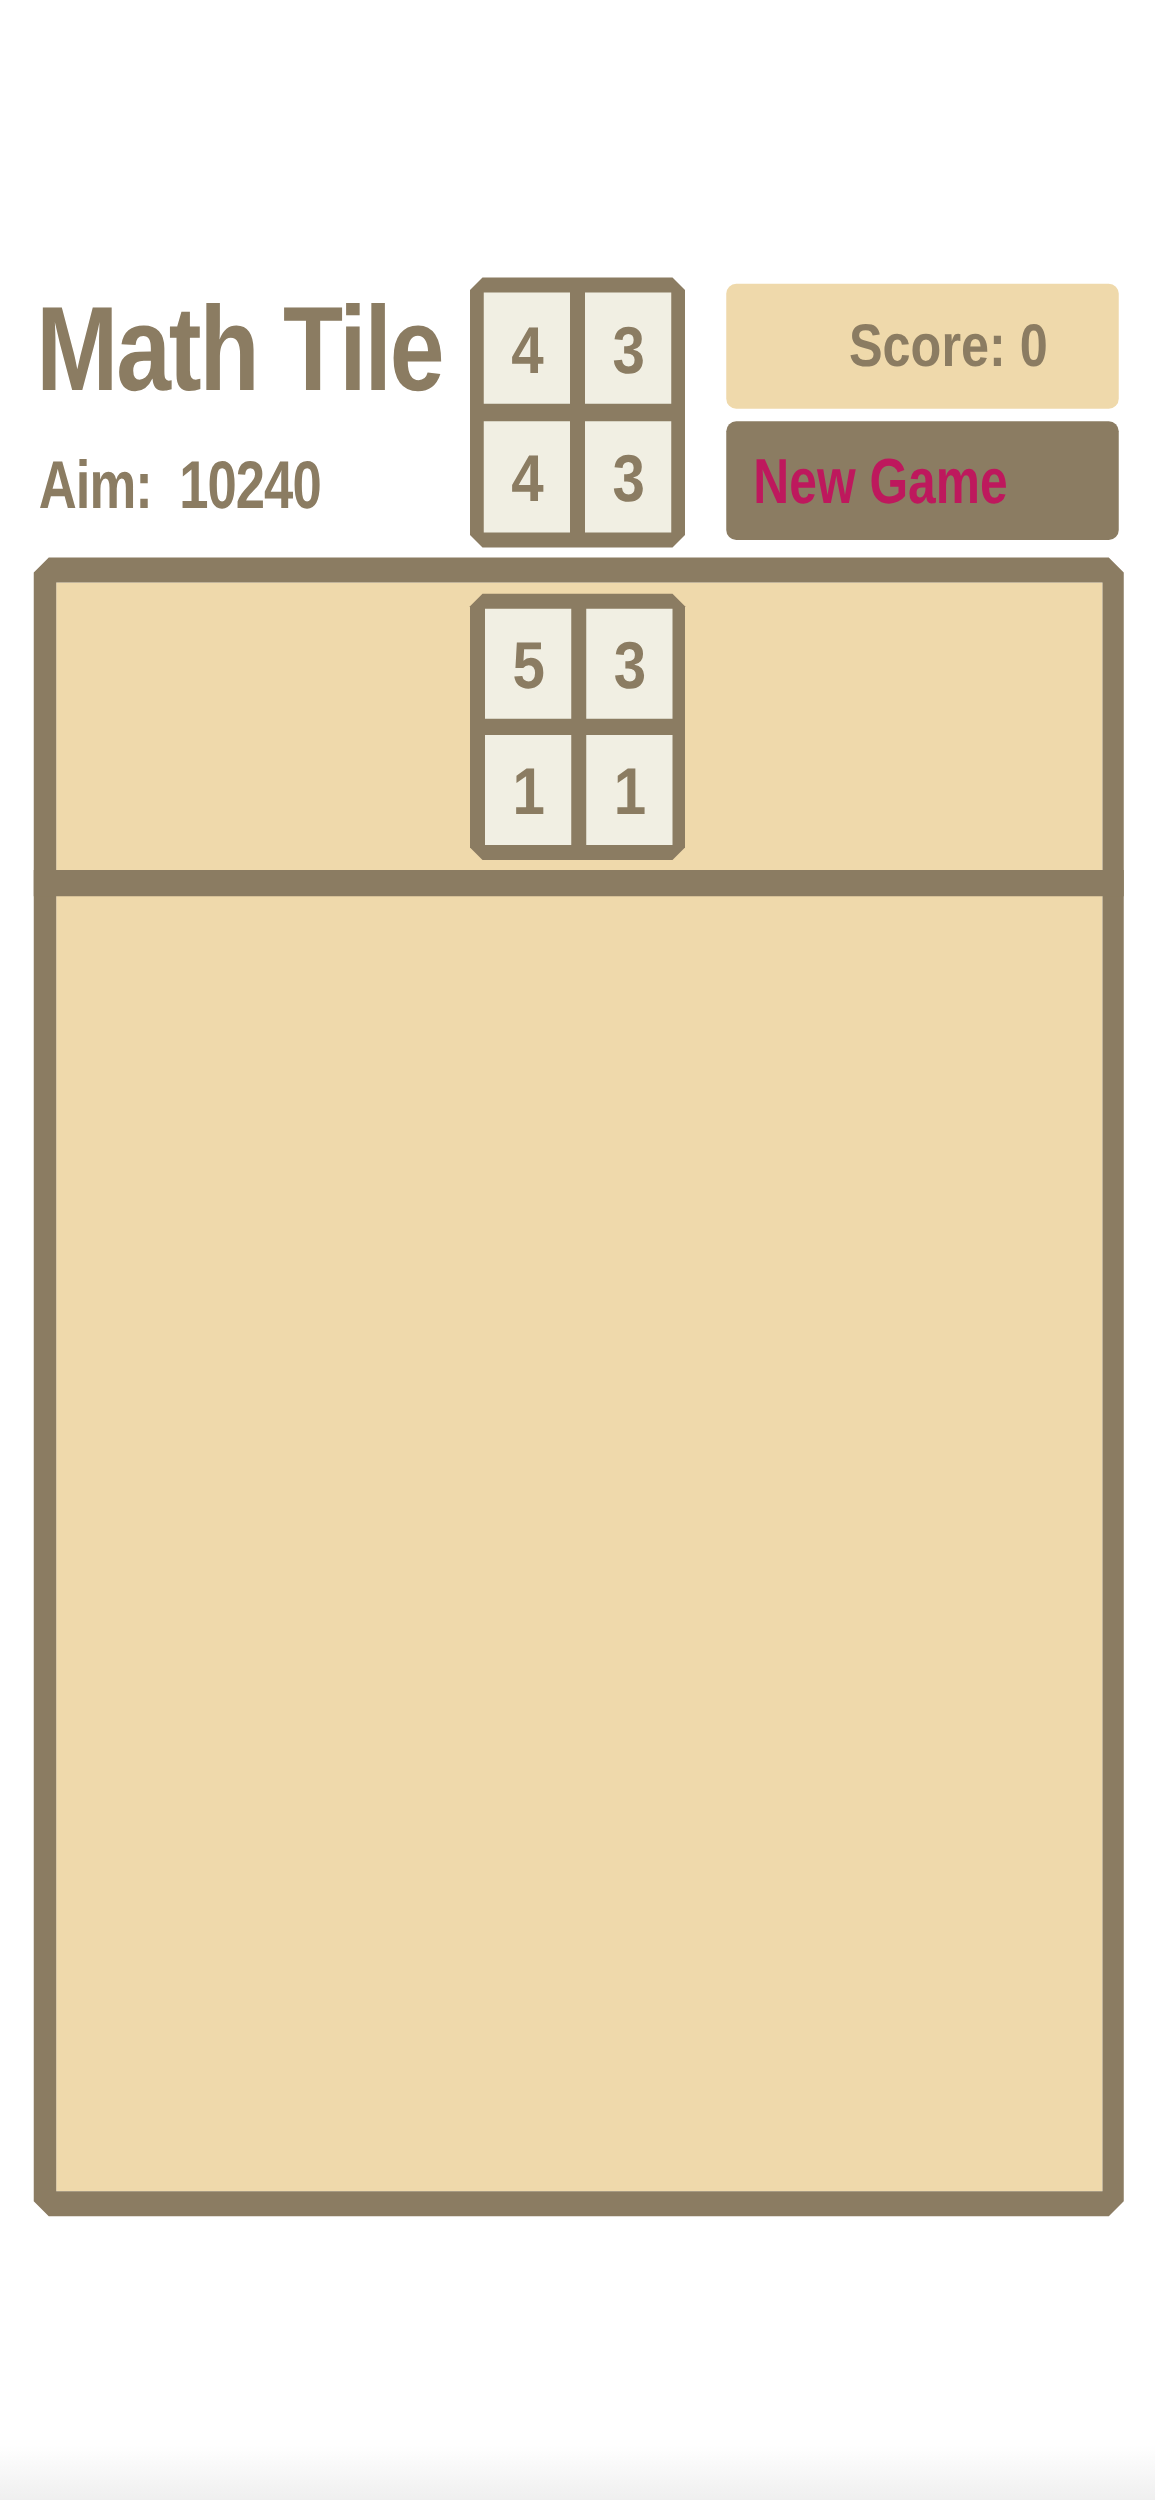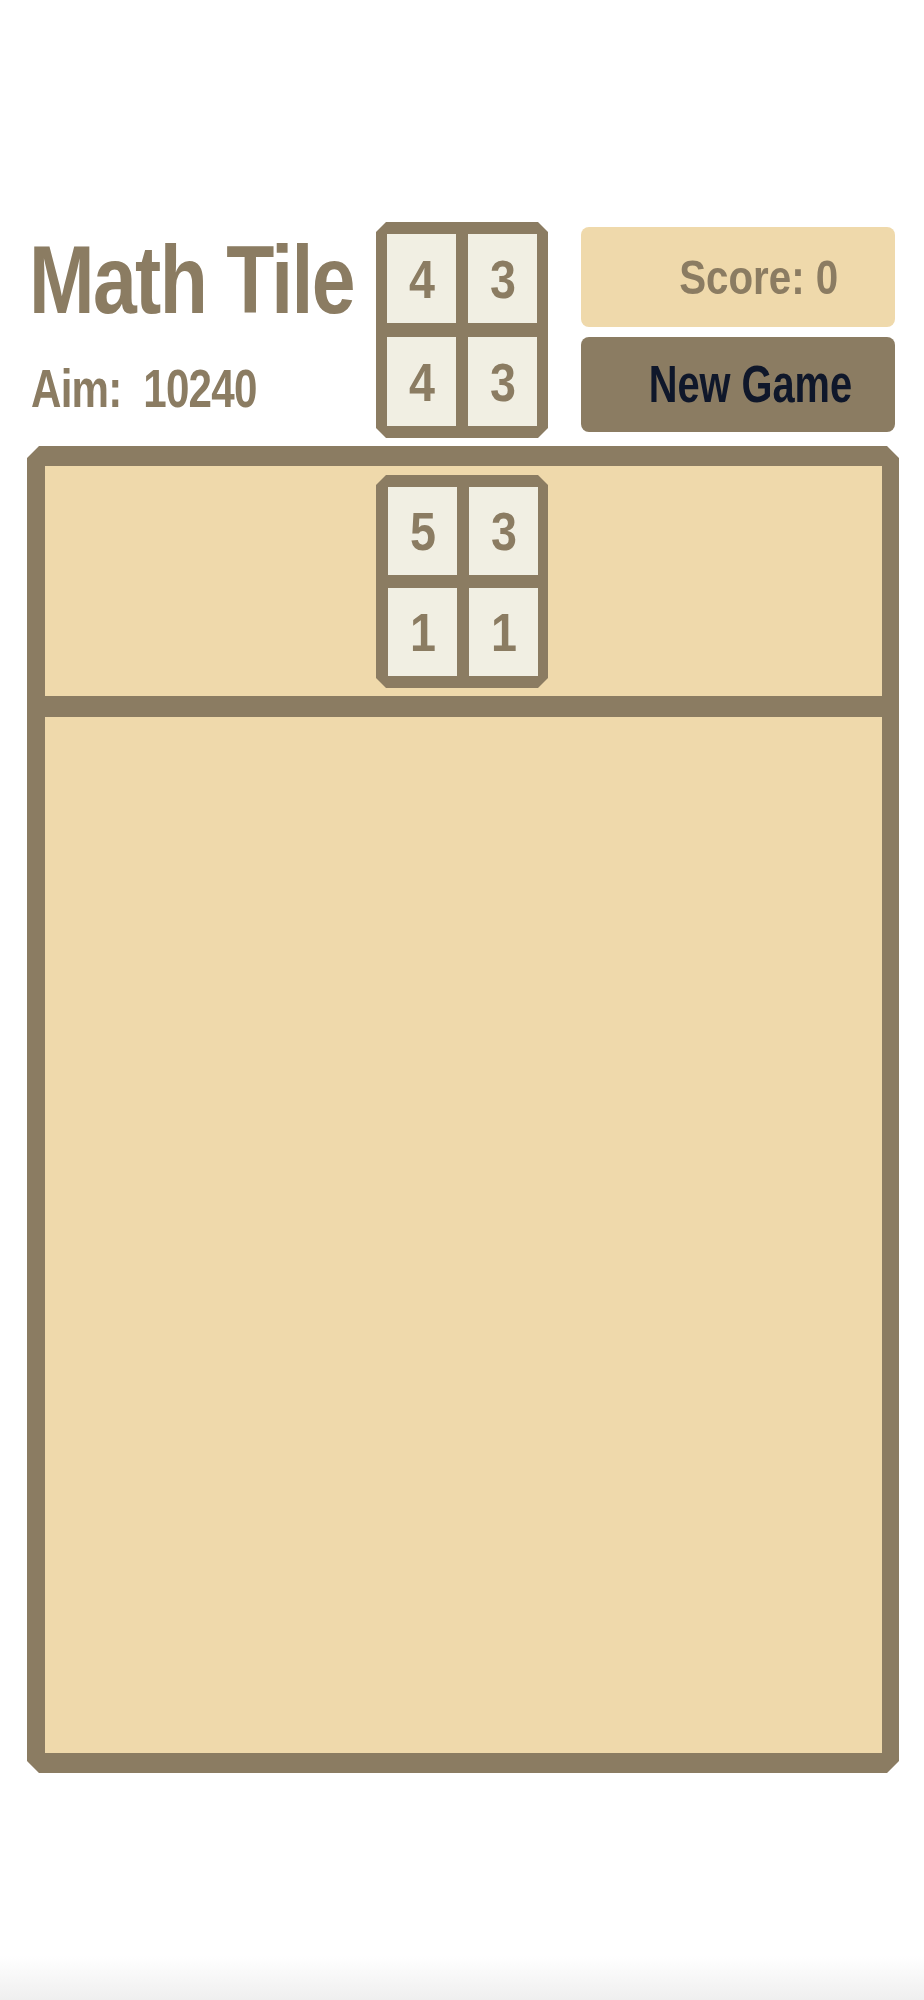--- a/index.html
+++ b/index.html
@@ -65,17 +65,17 @@
 </svg>
 
 <div class="abs" style="left:581px;top:227px;width:314px;height:100px;background:#efd9ab;border-radius:8px;"></div>
 
 <div class="abs brown" style="left:581px;top:227px;width:314px;height:100px;font-size:48px;font-weight:bold;display:flex;align-items:center;justify-content:center;margin-left:21px;">
     <span style="white-space:nowrap;display:inline-block;transform:scaleX(0.84);">Score:&nbsp;0</span>
   </div>
 
 <div class="abs" style="left:581px;top:337px;width:314px;height:95px;background:#8b7c62;border-radius:8px;"></div>
 
-<div class="abs" style="left:593px;top:337px;width:314px;height:95px;color:#0f172a;font-size:51px;font-weight:bold;display:flex;align-items:center;justify-content:center;">
+<div class="abs" style="left:547px;top:337px;width:314px;height:95px;color:#be185d;font-size:51px;font-weight:bold;display:flex;align-items:center;justify-content:center;">
     <span style="white-space:nowrap;display:inline-block;transform:scaleX(0.78);">New&nbsp;Game</span>
   </div>
 
 <div class="abs" style="left:0;top:1956px;width:924px;height:44px;background:linear-gradient(#ffffff,#efefef);"></div>
 
 </body></html>

